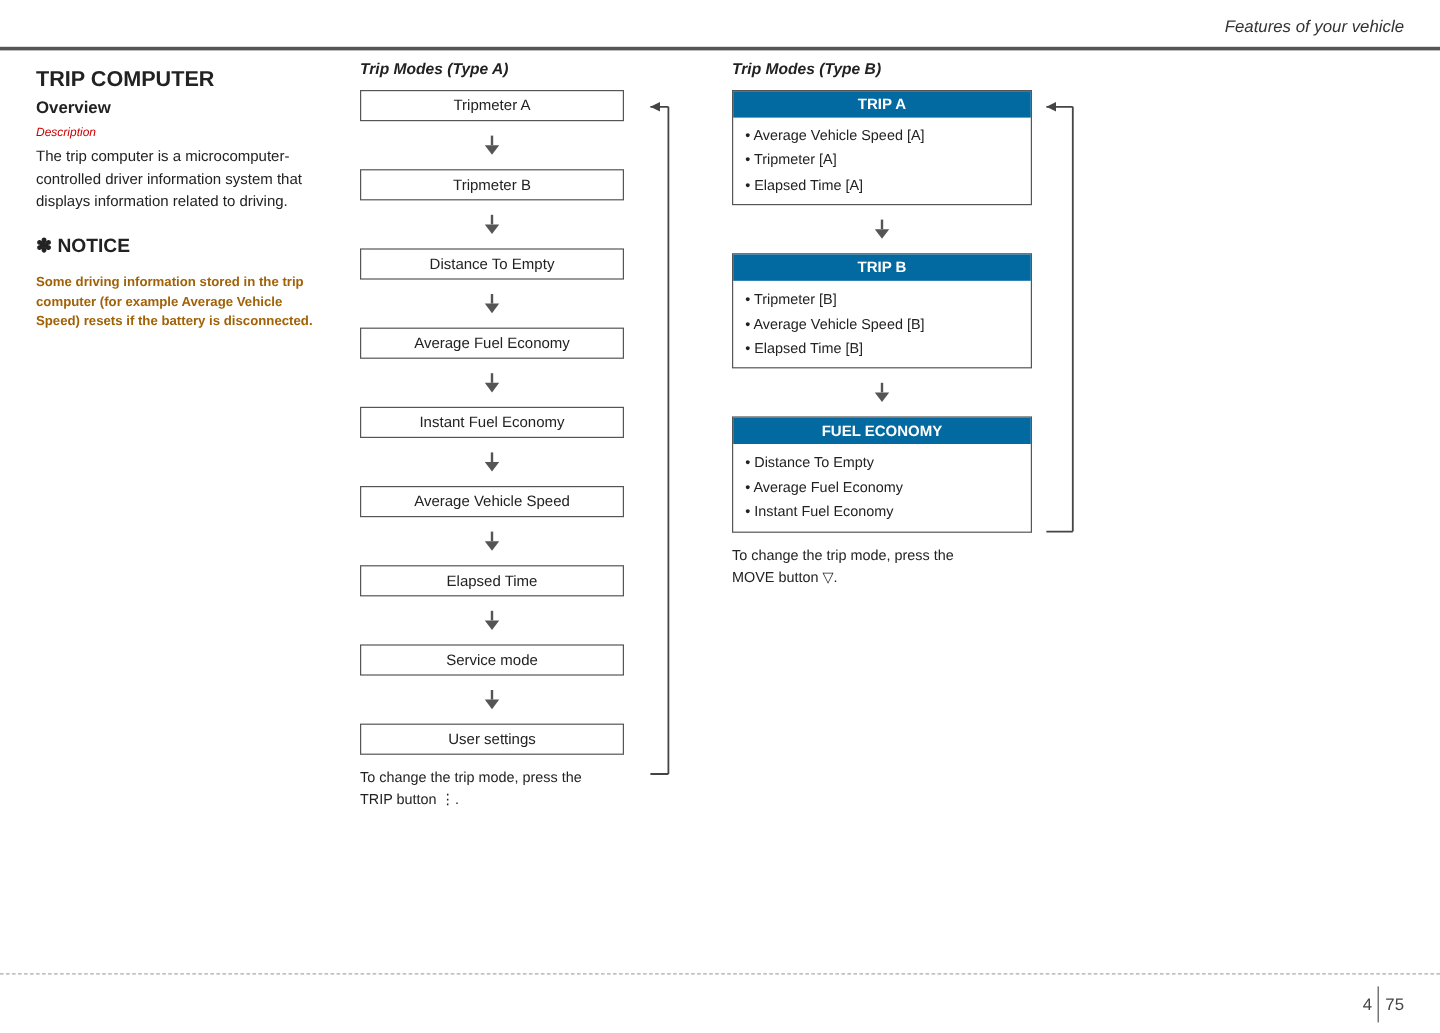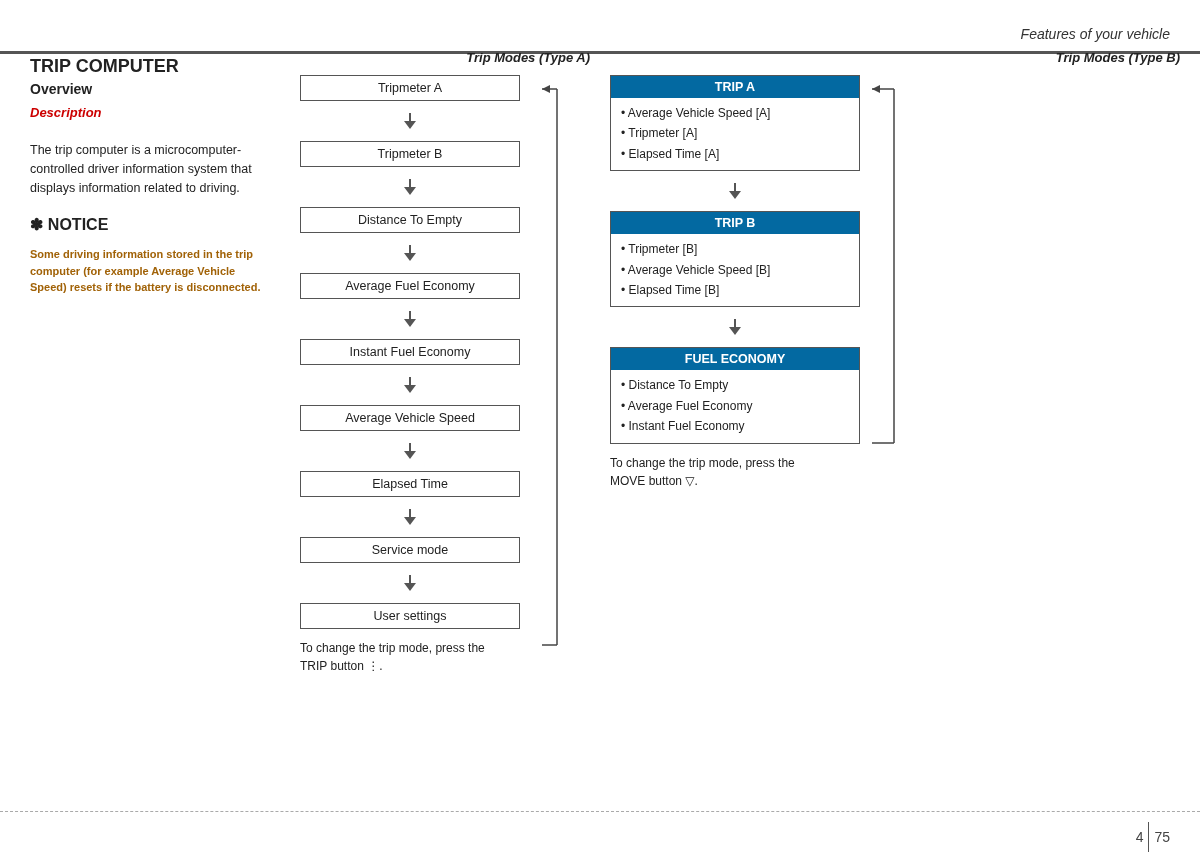--- a/index.html
+++ b/index.html
@@ -10,21 +10,21 @@
       font-family: Arial, Helvetica, sans-serif;
       font-size: 13px;
       color: #222;
       overflow: hidden;
       position: relative;
     }
 
     
     .header-bar {
       position: absolute;
-      top: 16px;
+      top: 4px;
       left: 0;
       right: 0;
       height: 38px;
       display: flex;
       align-items: center;
       justify-content: flex-end;
       padding-right: 30px;
       border-bottom: 3px solid #555;
     }
     .header-title {
@@ -56,24 +56,24 @@
       font-weight: bold;
       margin-bottom: 4px;
     }
     .overview-heading {
       font-size: 14px;
       font-weight: bold;
       margin-bottom: 8px;
     }
     .description-label {
       font-style: italic;
-      font-weight: bold;
-      font-size: 13px;
+      font-weight: normal;
+      font-size: 10px;
       color: #c00;
-      margin-bottom: 21px;
+      margin-bottom: 5px;
     }
     .description-text {
       font-size: 12.5px;
       line-height: 1.5;
       margin-bottom: 18px;
     }
     .notice-heading {
       font-size: 16px;
       font-weight: bold;
       margin-bottom: 6px;
@@ -98,21 +98,20 @@
       flex: 1;
       padding: 12px 20px 10px 10px;
       position: relative;
     }
 
     .diagram-title {
       font-style: italic;
       font-weight: bold;
       font-size: 13px;
       margin-bottom: 10px;
-      text-align: right;
     }
 
     
     .flow-container {
       position: relative;
       display: flex;
       flex-direction: column;
       align-items: center;
       gap: 12px;
     }

